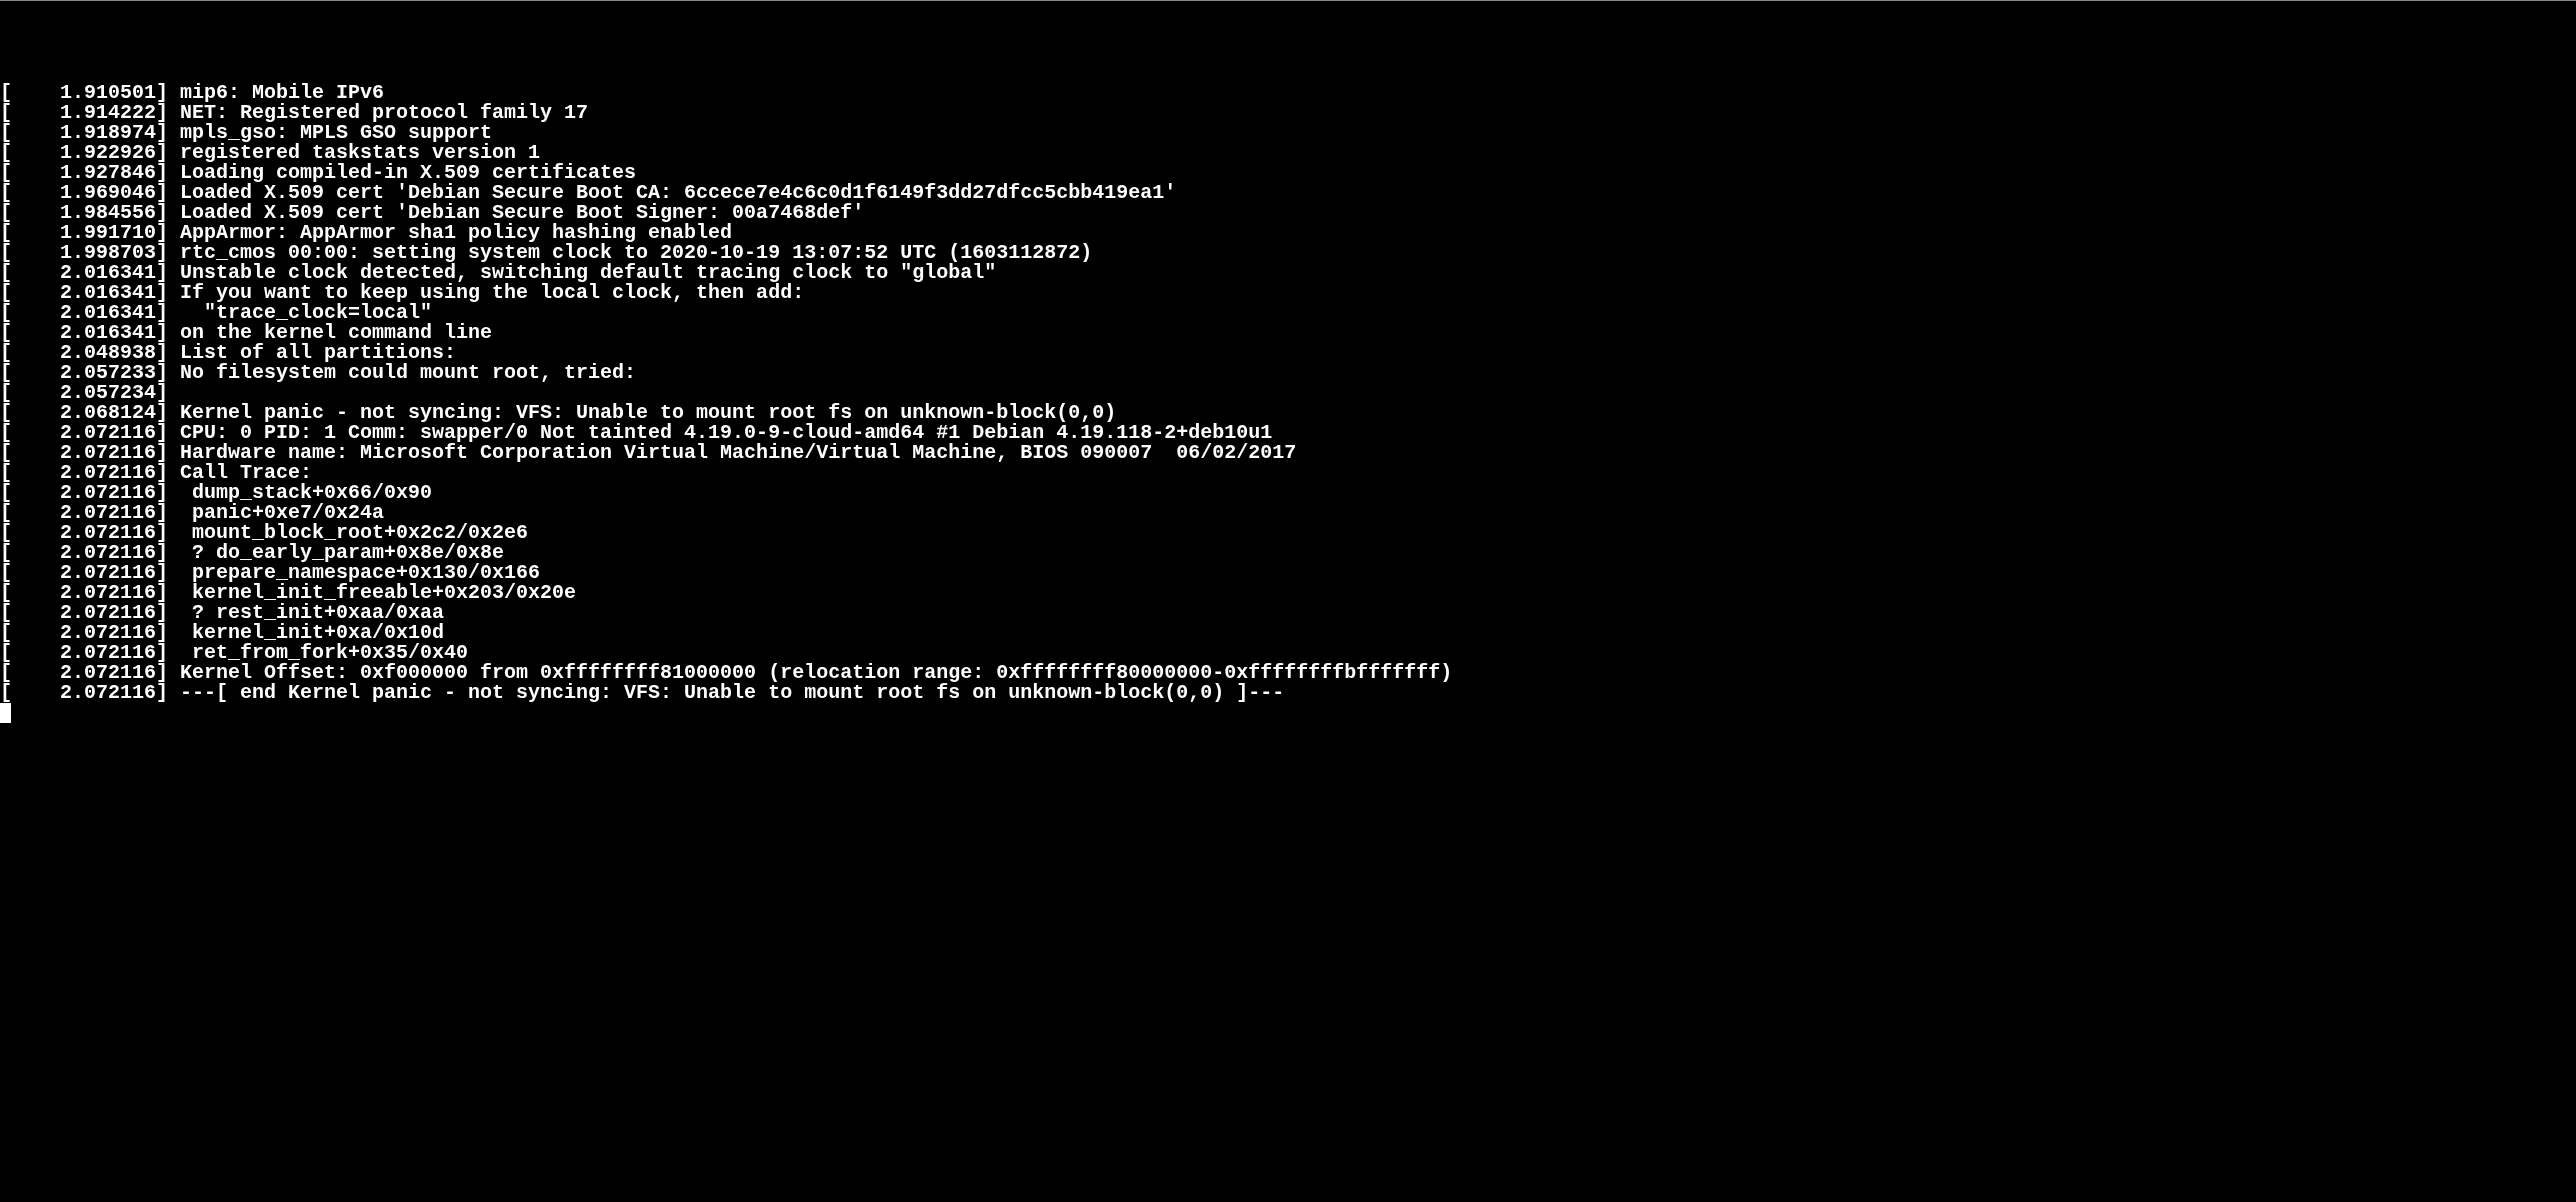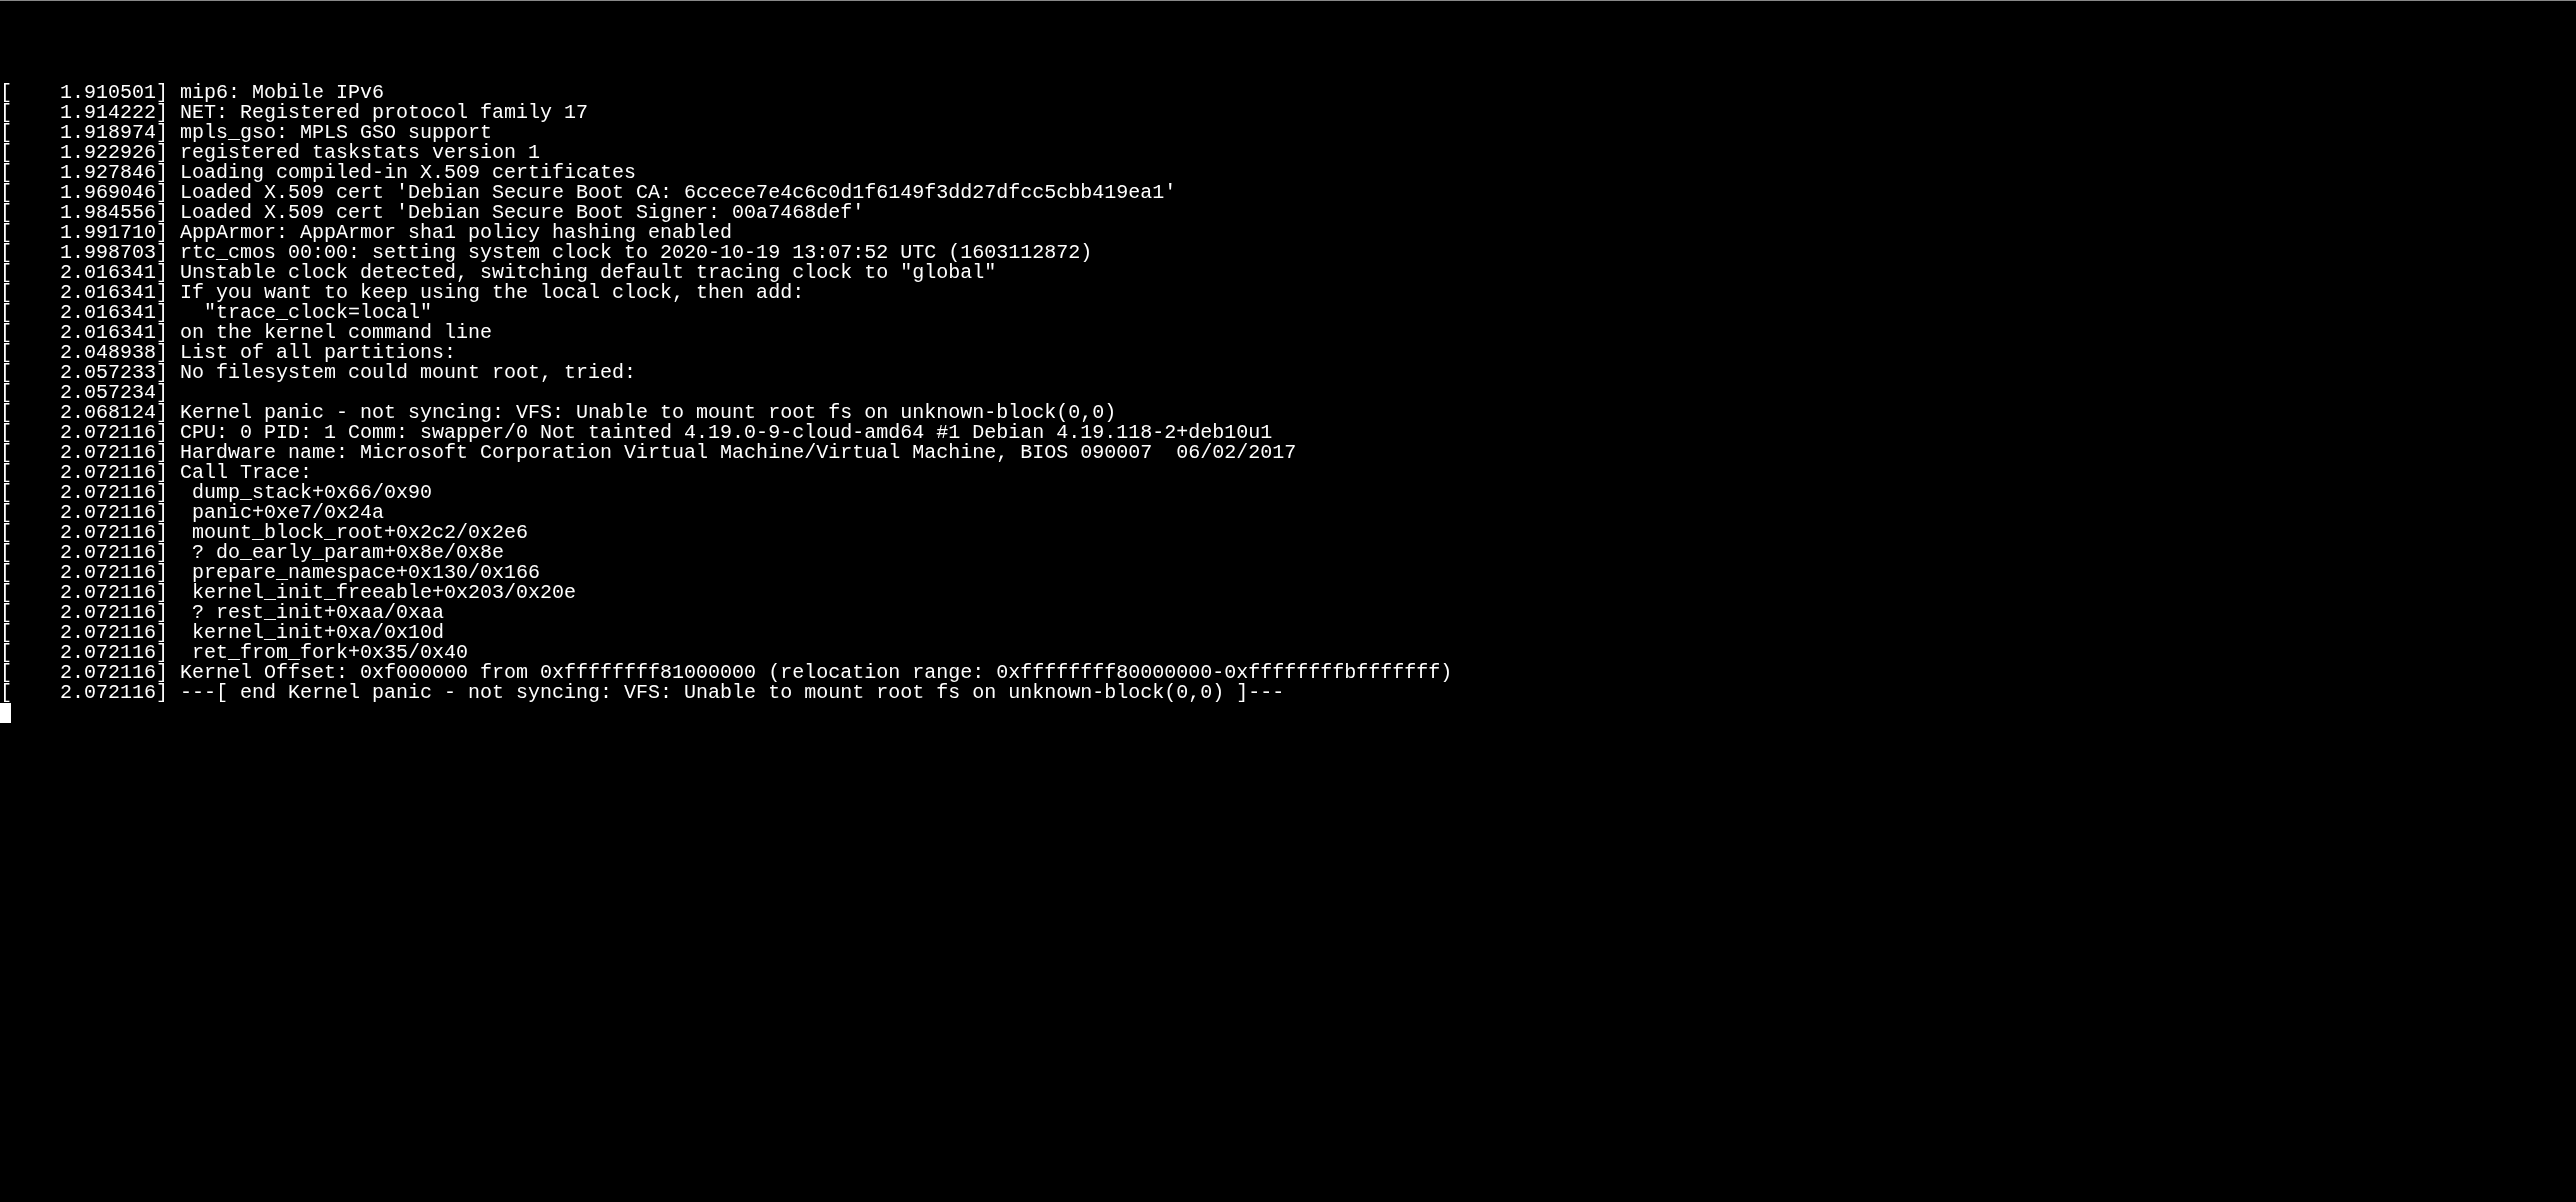--- a/index.html
+++ b/index.html
@@ -17,20 +17,21 @@
       font-family: "Courier New", monospace;
       font-size: 20px;
       line-height: 20px;
       color: #ffffff;
       white-space: pre;
       padding: 0;
       border-top: 1.8px solid #888;
     }
     .console {
       padding: 1.8px 0 0 0;
+      font-weight: bold;
     }
     .line {
       display: block;
     }
     .cursor {
       display: inline-block;
       width: 10.6px;
       height: 20px;
       background: #ffffff;
       vertical-align: bottom;

